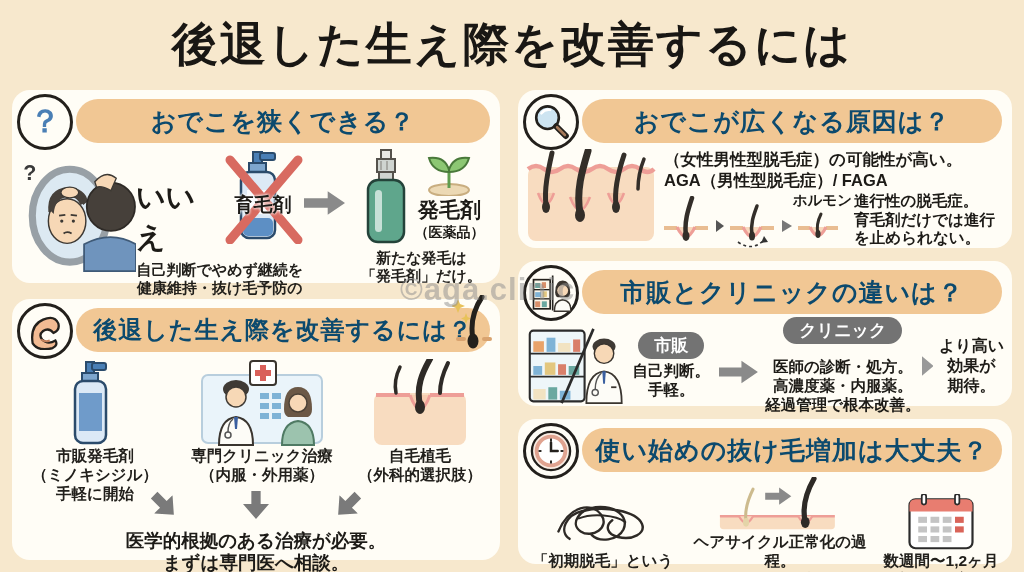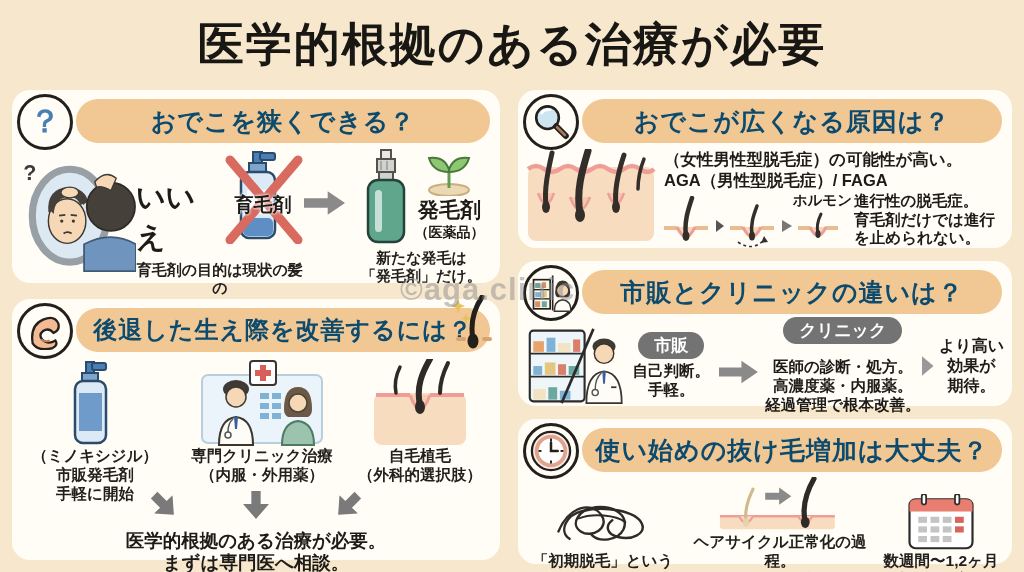--- a/index.html
+++ b/index.html
@@ -65,21 +65,21 @@
   .p5-col { display:flex; flex-direction:column; align-items:center; justify-content:flex-end; }
   .p5-col1 { width:158px; } .p5-col2 { width:196px; } .p5-col3 { width:126px; }
   .p5-cap { font-size:15.5px; margin-top:2px; }
 
   .watermark { position:absolute; left:400px; top:272px; font-size:31px; font-weight:700; color:#8e8e8e; opacity:.5; z-index:40; letter-spacing:1px; pointer-events:none; }
 </style>
 </head>
 <body>
 
 <div class="canvas">
-  <div class="main-title">医学的根拠のある治療が必要</div>
+  <div class="main-title">後退した生え際を改善するには</div>
   <div class="watermark">©aga.clinic</div>
 
   <div class="cols">
 
     <div class="col-left">
 
       <div class="panel" style="height:193px;">
         <div class="hdr">
           <div class="icon-circle">
             <span class="q-glyph">？</span>
@@ -114,21 +114,21 @@
                   <rect x="19" y="24" width="34" height="66" rx="8" fill="#dce9f6" stroke="#2b4b6b" stroke-width="2.5"></rect>
                   <rect x="21" y="70" width="30" height="18" rx="5" fill="#5d8fc4"></rect>
                   <rect x="25" y="42" width="22" height="24" fill="#ffffff" opacity="0.85"></rect>
                   <line x1="8" y1="12" x2="76" y2="92" stroke="#d86a60" stroke-width="9" stroke-linecap="round"></line>
                   <line x1="76" y1="12" x2="8" y2="92" stroke="#d86a60" stroke-width="9" stroke-linecap="round"></line>
                 </svg>
                 <span class="bottle-label">育毛剤</span>
               </div>
             </div>
             <div class="cap p1-cap">
-              <div>育毛剤の目的は現状の髪の</div>
+              <div>自己判断でやめず継続を</div>
               <div>健康維持・抜け毛予防のみ。</div>
             </div>
           </div>
           <svg class="p1-arrow" width="46" height="30" viewBox="0 0 52 30">
             <polygon points="0,9 30,9 30,0 52,15 30,30 30,21 0,21" fill="#8a8a8a"></polygon>
           </svg>
           <div class="p1-right">
             <div class="green-row">
               <svg width="56" height="98" viewBox="0 0 56 98">
                 <rect x="23" y="2" width="10" height="9" fill="#e8e8e4" stroke="#55524c" stroke-width="2"></rect>
@@ -179,22 +179,22 @@
         <div class="p2-cols">
           <div class="p2-col p2-col1">
             <svg width="62" height="88" viewBox="0 0 62 88">
               <rect x="22" y="3" width="8" height="11" fill="#4a7fb5" stroke="#2b4b6b" stroke-width="2"></rect>
               <rect x="28" y="4" width="14" height="7" rx="2" fill="#4a7fb5" stroke="#2b4b6b" stroke-width="2"></rect>
               <rect x="18" y="14" width="16" height="8" fill="#7ea6cd" stroke="#2b4b6b" stroke-width="2"></rect>
               <rect x="11" y="22" width="31" height="62" rx="8" fill="#dce9f6" stroke="#2b4b6b" stroke-width="2.5"></rect>
               <rect x="15" y="34" width="23" height="38" fill="#6f9bca"></rect>
             </svg>
             <div class="cap p2-cap">
+              <div>市販発毛剤</div>
               <div>（ミノキシジル）</div>
-              <div>市販発毛剤</div>
               <div>手軽に開始</div>
             </div>
           </div>
           <div class="p2-col p2-col2">
             <svg width="128" height="88" viewBox="0 0 128 88">
               <rect x="4" y="16" width="120" height="68" rx="6" fill="#eaf4fa" stroke="#b8cedd" stroke-width="2"></rect>
               <rect x="52" y="2" width="26" height="24" rx="3" fill="#fff" stroke="#3a352f" stroke-width="2"></rect>
               <rect x="62" y="6" width="6" height="16" fill="#d9605a"></rect>
               <rect x="57" y="11" width="16" height="6" fill="#d9605a"></rect>
               <rect x="62" y="34" width="9" height="6" fill="#7fb3d6"></rect>

